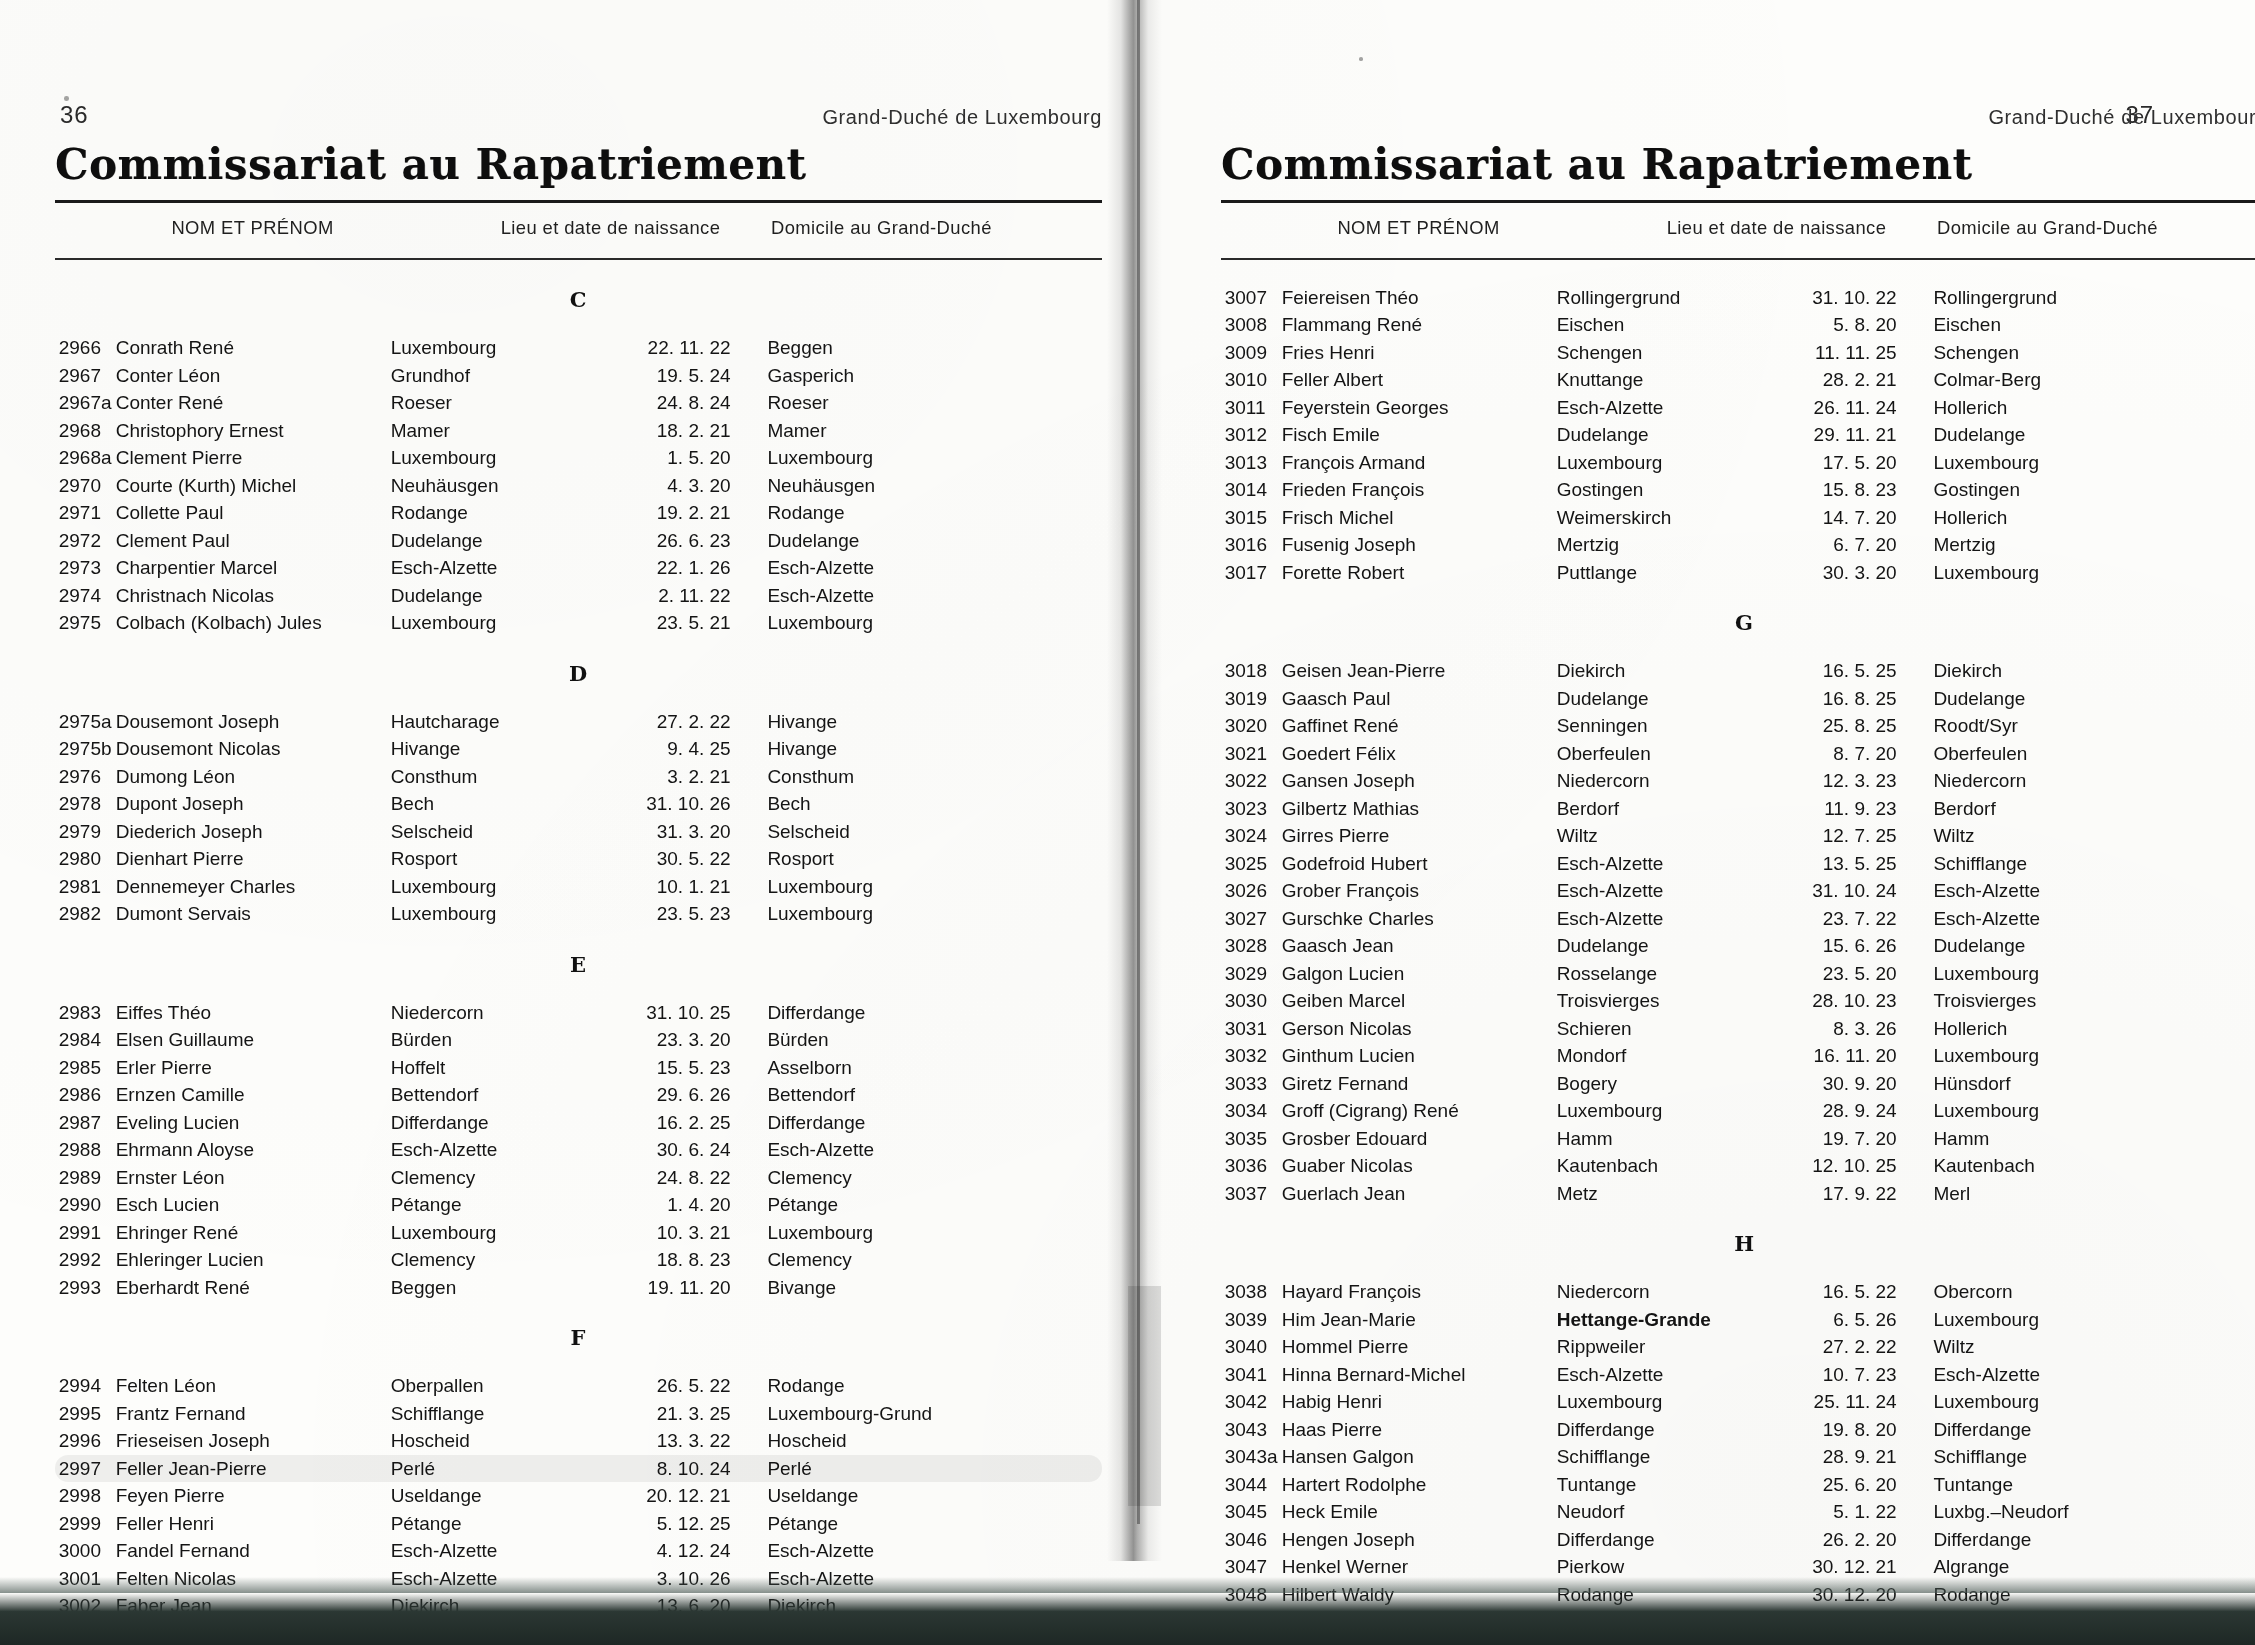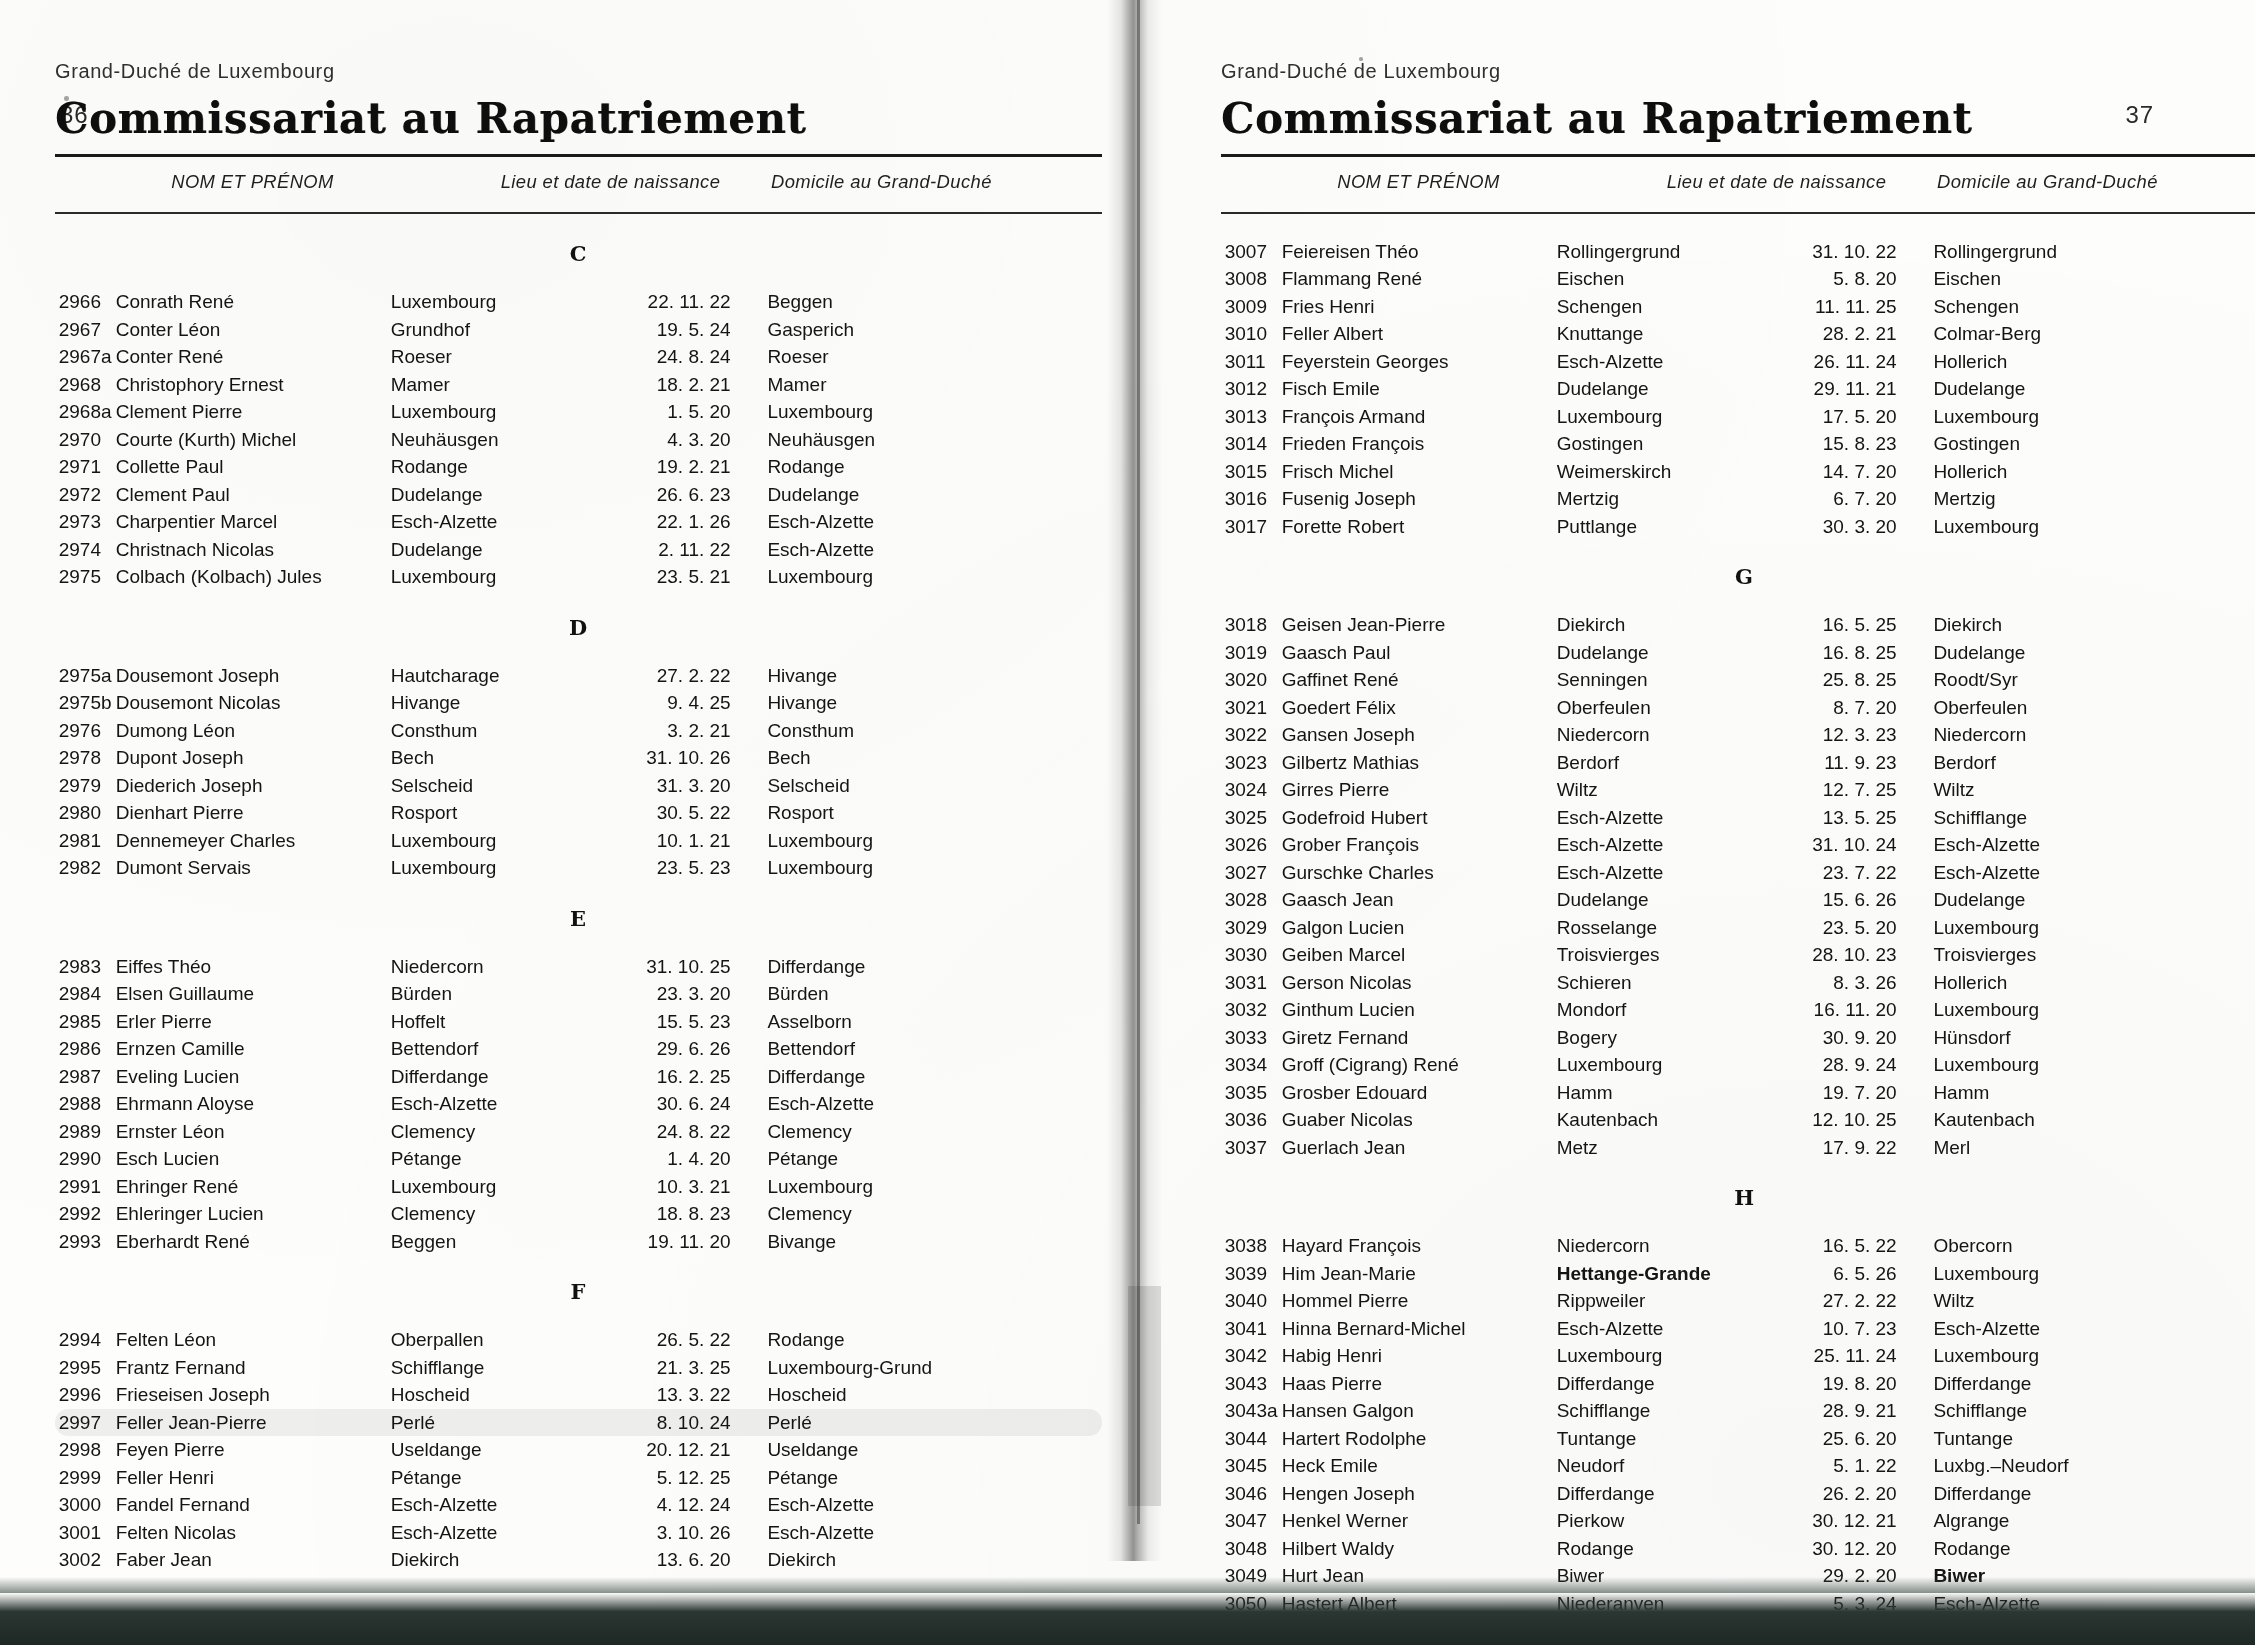--- a/index.html
+++ b/index.html
@@ -83,25 +83,25 @@
     position: absolute;
     top: 101px;
     font-size: 24px;
     letter-spacing: 0.9px;
     color: #2a2a2a;
   }
   .folio-left  { left: 60px; }
   .folio-right { right: 101px; }
 
   .kicker {
-    text-align: left;
+    text-align: right;
     font-size: 20px;
     letter-spacing: 0.6px;
     color: #2f2f2f;
-    margin-top: 60px;
+    margin-top: 106px;
   }
   .masthead {
     font-family: "DejaVu Serif", "Liberation Serif", serif;
     font-weight: bold;
     font-size: 42px;
     letter-spacing: 0.5px;
     margin-top: 11px;
     color: #0e0e0e;
     text-shadow: 0.5px 0 0 rgba(0,0,0,0.45);
   }
@@ -114,21 +114,20 @@
     height: 1.8px;
     background: #2a2a2a;
     margin-top: 5.5px;
   }
   .colheads {
     display: flex;
     font-size: 18.4px;
     letter-spacing: 0.4px;
     color: #1f1f1f;
     padding: 14.7px 0 13px 0;
-    font-style: italic;
   }
   .ch-name   { width: 395px; text-align: center; }
   .ch-birth  { width: 321px; text-align: center; }
   .ch-dom    { width: 331px; text-align: left; }
 
   .table { margin-top: 24px; }
 
   .letterhead {
     text-align: center;
     font-family: "DejaVu Serif", "Liberation Serif", serif;

